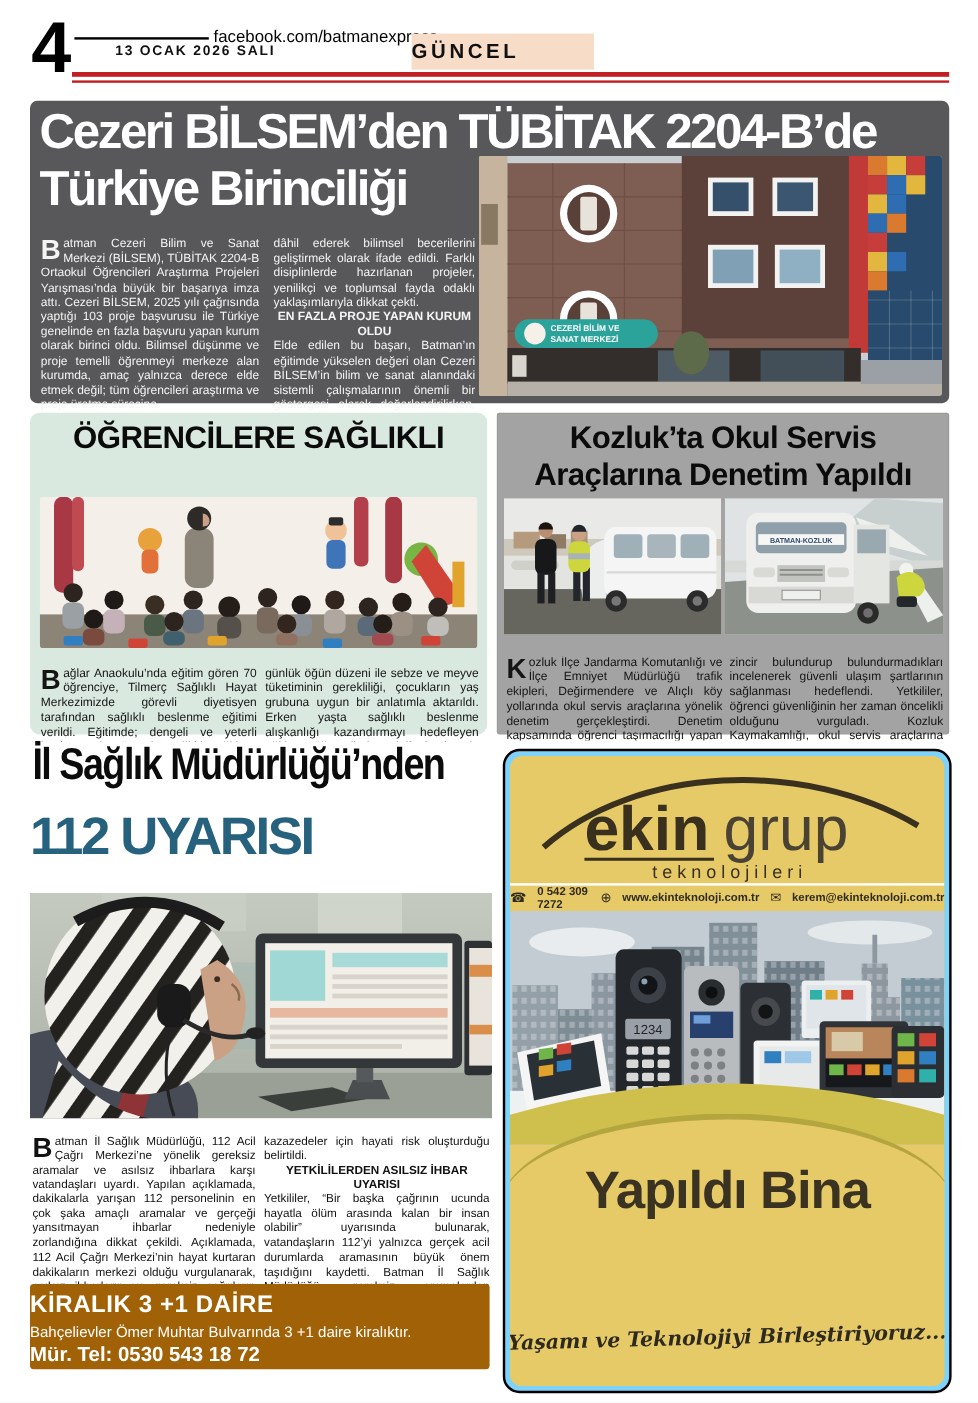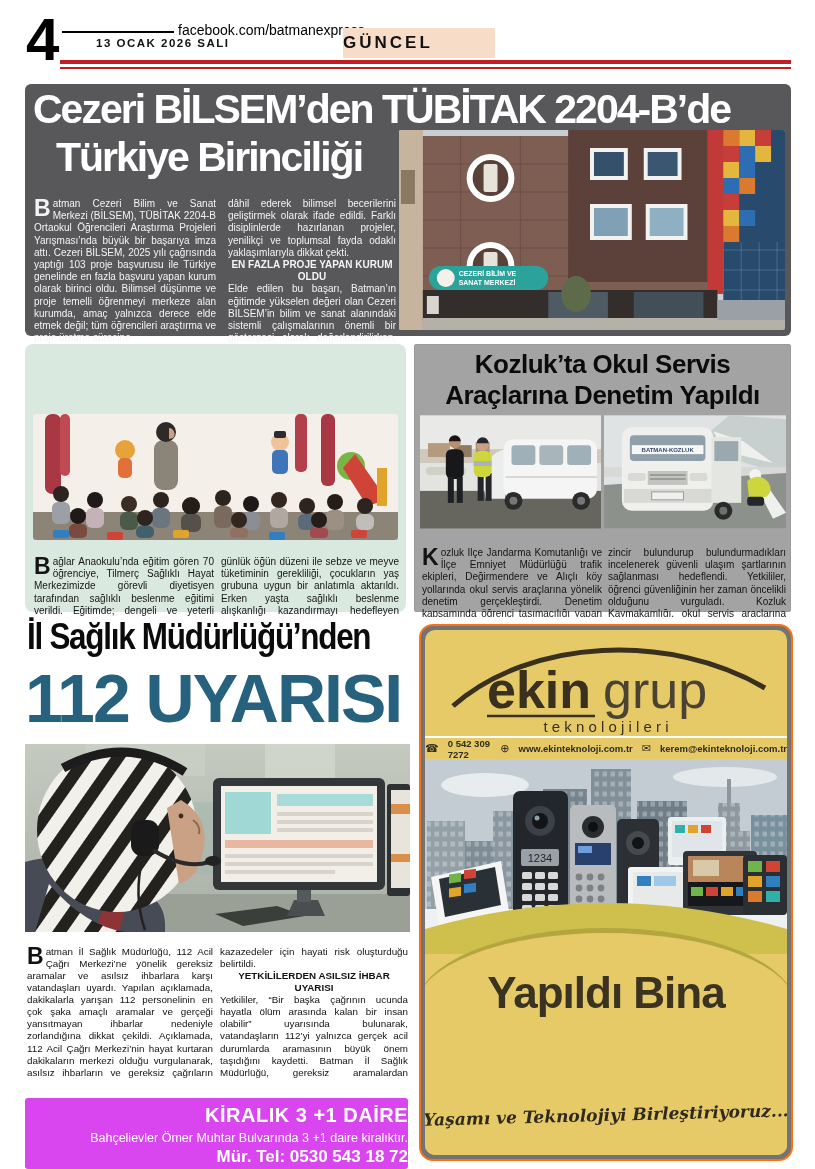--- a/index.html
+++ b/index.html
@@ -15,21 +15,21 @@
   .rule-red-thick{left:60px;top:60px;width:731px;height:4px;background:#c21f25;}
   .rule-red-thin{left:60px;top:67px;width:731px;height:2px;background:#c21f25;}
   .section-box{left:343px;top:28px;width:152px;height:30px;background:#f7dcc8;z-index:2;
     text-align:left;line-height:30px;font-size:17px;font-weight:bold;letter-spacing:3px;}
   .brand-box{left:607px;top:26px;width:184px;height:36px;background:#d21d23;z-index:2;
     text-align:center;line-height:36px;font-size:20px;font-weight:bold;color:#fff;letter-spacing:0.5px;}
 
   
   .panel-dark{left:25px;top:84px;width:766px;height:252px;background:#58585a;border-radius:6px;}
   .mh{left:8px;font-size:41px;font-weight:bold;color:#fff;letter-spacing:-2px;white-space:nowrap;line-height:48px;}
-  .mh1{top:1px;} .mh2{top:49px;margin-left:23px;}
+  .mh1{top:1px;} .mh2{top:49px;}
   .m-photo{left:374px;top:46px;width:386px;height:200px;border-radius:2px;overflow:hidden;}
   .ncol{font-size:10px;line-height:12.2px;text-align:justify;overflow:hidden;}
   .m-col{color:#f4f4f4;top:104px;height:146px;}
   .m-col1{left:9px;width:182px;} .m-col2{left:203px;width:168px;}
   .dc{float:left;font-size:23px;line-height:19px;font-weight:bold;padding:1px 2px 0 0;}
   .subhead{display:block;text-align:center;font-weight:bold;}
 
   
   .panel-mint{left:25px;top:344px;width:381px;height:268px;background:#dae9e0;border-radius:8px;}
   .hh{left:0;width:100%;text-align:center;font-size:26px;line-height:31px;font-weight:bold;letter-spacing:-0.5px;color:#0b0b0b;}
@@ -41,33 +41,33 @@
   
   .panel-white{left:414px;top:344px;width:377px;height:268px;background:#a3a3a3;border:1px solid #9b9b9b;border-radius:2px;box-sizing:border-box;}
   .kh1{top:4px;} .kh2{top:35px;}
   .k-photos{left:5px;top:70px;width:366px;height:114px;display:flex;gap:3px;}
   .k-col{top:192px;height:70px;color:#141414;}
   .k-col1{left:7px;width:180px;} .k-col2{left:193px;width:178px;}
 
   
   .s1{left:27px;top:616px;font-size:37px;font-weight:bold;letter-spacing:-1.5px;white-space:nowrap;
       transform:scaleX(.85);transform-origin:left top;color:#0b0b0b;}
-  .s2{left:25px;top:658px;font-size:68px;line-height:80px;font-weight:bold;letter-spacing:-2px;white-space:nowrap;color:#26617e;}
+  .s2{left:25px;top:658px;font-size:44px;line-height:80px;font-weight:bold;letter-spacing:-2px;white-space:nowrap;color:#26617e;}
   .s-photo{left:25px;top:744px;width:385px;height:188px;overflow:hidden;}
   .s-col{top:936px;height:133px;font-size:9.8px;line-height:12.1px;color:#111;}
   .s-col1{left:27px;width:186px;} .s-col2{left:220px;width:188px;}
 
   
-  .kiralik{left:25px;top:1070px;width:383px;height:71px;background:#d946ef;border-radius:3px;color:#fff;text-align:right;margin-top:28px;}
+  .kiralik{left:25px;top:1070px;width:383px;height:71px;background:#a16207;border-radius:3px;color:#fff;text-align:left;}
   .kir-title{left:0;width:100%;top:6px;font-size:20px;font-weight:bold;letter-spacing:0.5px;}
   .kir-line{left:0;width:100%;top:33px;font-size:12.5px;}
   .kir-tel{left:0;width:100%;top:49px;font-size:17px;font-weight:bold;}
 
   
-  .ad{left:419px;top:624px;width:374px;height:537px;background:#737373;border:2px solid #f97316;border-radius:14px;box-sizing:border-box;}
+  .ad{left:419px;top:624px;width:374px;height:537px;background:#7dd3fc;border:2px solid #000000;border-radius:14px;box-sizing:border-box;}
   .ad-inner{position:absolute;left:4px;top:4px;right:4px;bottom:4px;background:#e7ca68;border-radius:10px;overflow:hidden;}
   .ad-logo{left:10px;top:2px;width:342px;height:104px;}
   .ad-contact{left:0;top:106px;width:100%;height:21px;border-top:2px solid #fff;
      display:flex;align-items:center;justify-content:center;gap:9px;font-size:9.5px;font-weight:bold;color:#2f2b1e;}
   .ad-contact .ic{font-size:11px;font-weight:normal;}
   .ad-photo{left:0;top:129px;width:362px;height:195px;}
   .ad-dome{position:absolute;left:-8px;right:-8px;top:298px;height:245px;background:#e7ca68;
      border-radius:50% 50% 0 0 / 78px 78px 0 0;border-top:5px solid #b4a63e;}
   .ad-title{left:0;width:100%;text-align:center;font-size:44px;line-height:52px;font-weight:bold;color:#3a3322;letter-spacing:-1px;}
   .ad-t1{top:34px;} .ad-t2{top:90px;}
@@ -162,20 +162,21 @@
         <text x="60" y="146" font-size="7" font-weight="bold" fill="#ffffff">CEZERİ BİLİM VE</text>
         <text x="60" y="155" font-size="7" font-weight="bold" fill="#ffffff">SANAT MERKEZİ</text>
       </svg>
     </div>
 
     <p class="abs ncol m-col m-col1"><span class="dc">B</span><span>atman Cezeri Bilim ve Sanat Merkezi (BİLSEM), TÜBİTAK 2204-B Ortaokul Öğrencileri Araştırma Projeleri Yarışması’nda büyük bir başarıya imza attı. Cezeri BİLSEM, 2025 yılı çağrısında yaptığı 103 proje başvurusu ile Türkiye genelinde en fazla başvuru yapan kurum olarak birinci oldu. Bilimsel düşünme ve proje temelli öğrenmeyi merkeze alan kurumda, amaç yalnızca derece elde etmek değil; tüm öğrencileri araştırma ve proje üretme sürecine</span></p>
     <p class="abs ncol m-col m-col2"><span>dâhil ederek bilimsel becerilerini geliştirmek olarak ifade edildi. Farklı disiplinlerde hazırlanan projeler, yenilikçi ve toplumsal fayda odaklı yaklaşımlarıyla dikkat çekti.</span><span class="subhead">EN FAZLA PROJE YAPAN KURUM OLDU</span><span>Elde edilen bu başarı, Batman’ın eğitimde yükselen değeri olan Cezeri BİLSEM’in bilim ve sanat alanındaki sistemli çalışmalarının önemli bir göstergesi olarak değerlendirilirken, gelecekte daha büyük bilimsel çalışmalara da zemin hazırladığı belirtildi.</span></p>
   </div>
 
   <div class="abs panel-mint">
+    <div class="abs hh hh1">ÖĞRENCİLERE SAĞLIKLI</div>
     <div class="abs h-photo">
       <svg viewBox="0 0 365 126" width="365" height="126" preserveAspectRatio="none">
         <rect width="365" height="126" fill="#f4f0e9"></rect>
         <rect y="98" width="365" height="28" fill="#8d8478"></rect>
         <rect x="12" y="0" width="16" height="80" rx="7" fill="#a83844"></rect>
         <rect x="27" y="0" width="10" height="62" rx="5" fill="#bf4a52"></rect>
         <rect x="262" y="0" width="12" height="58" rx="5" fill="#b23f49"></rect>
         <rect x="288" y="0" width="14" height="72" rx="6" fill="#a83844"></rect>
         <circle cx="92" cy="36" r="10" fill="#e8a23c"></circle>
           <rect x="85" y="44" width="14" height="20" rx="5" fill="#e2703a"></rect>

